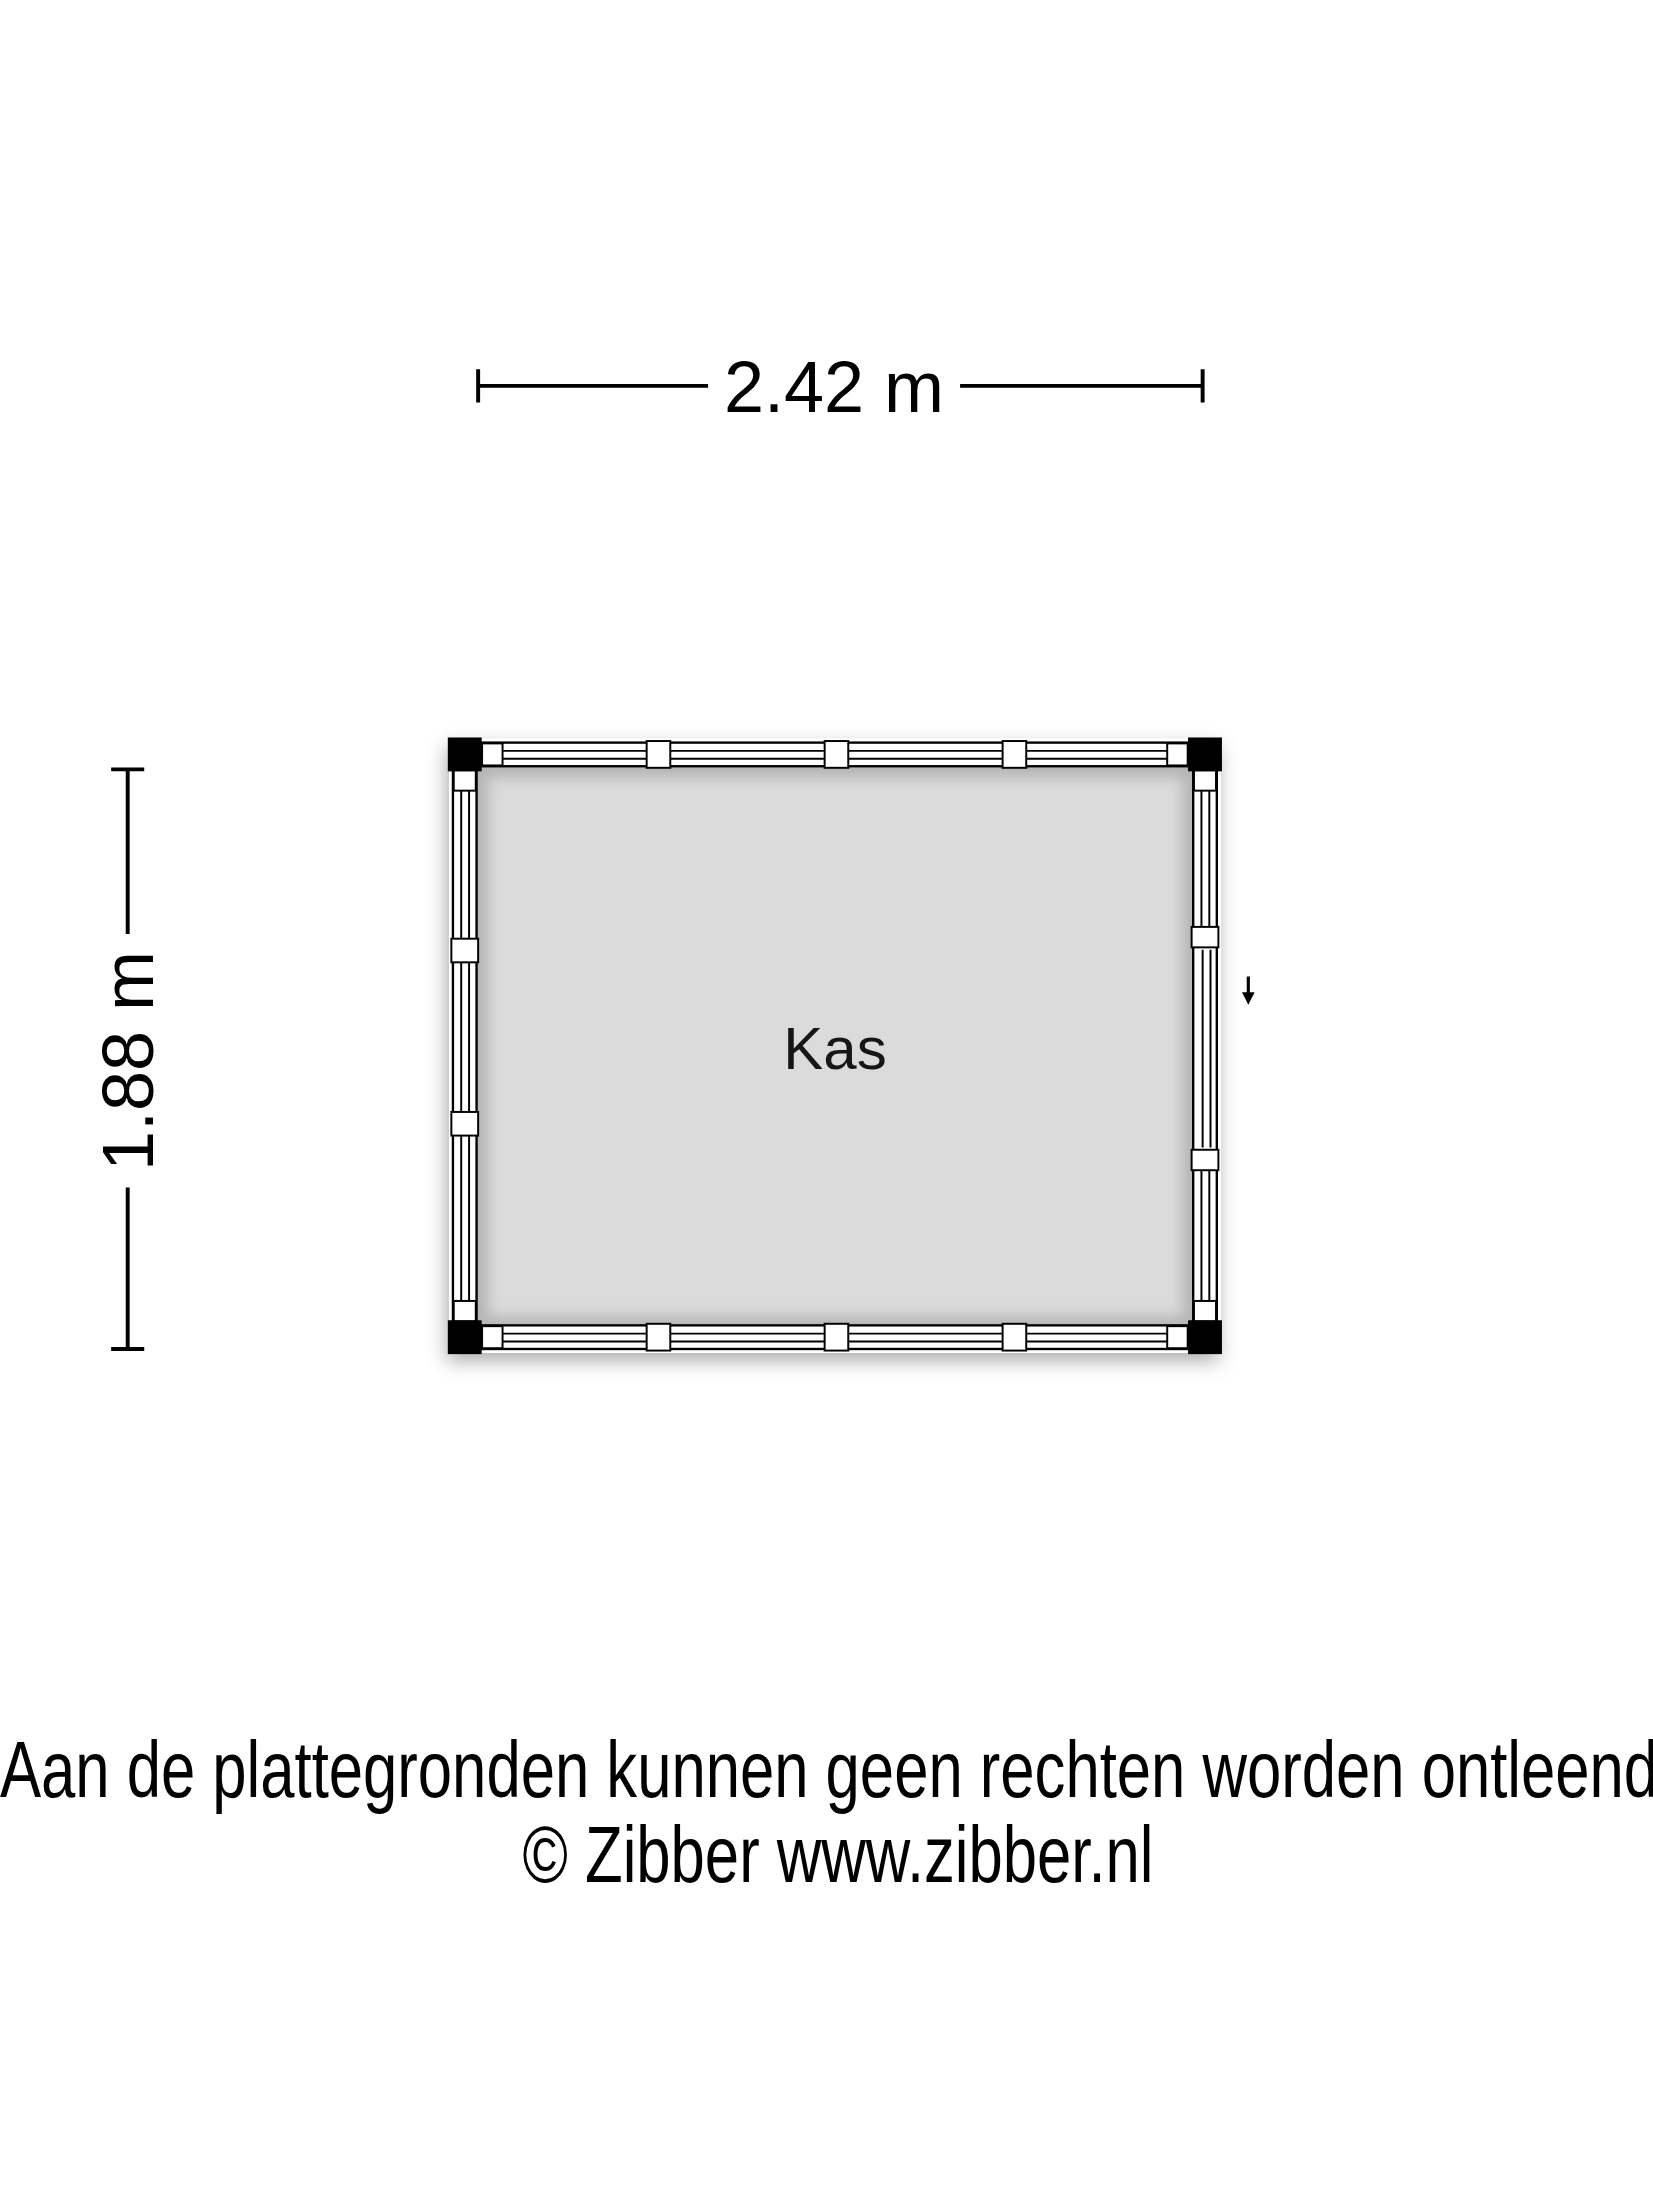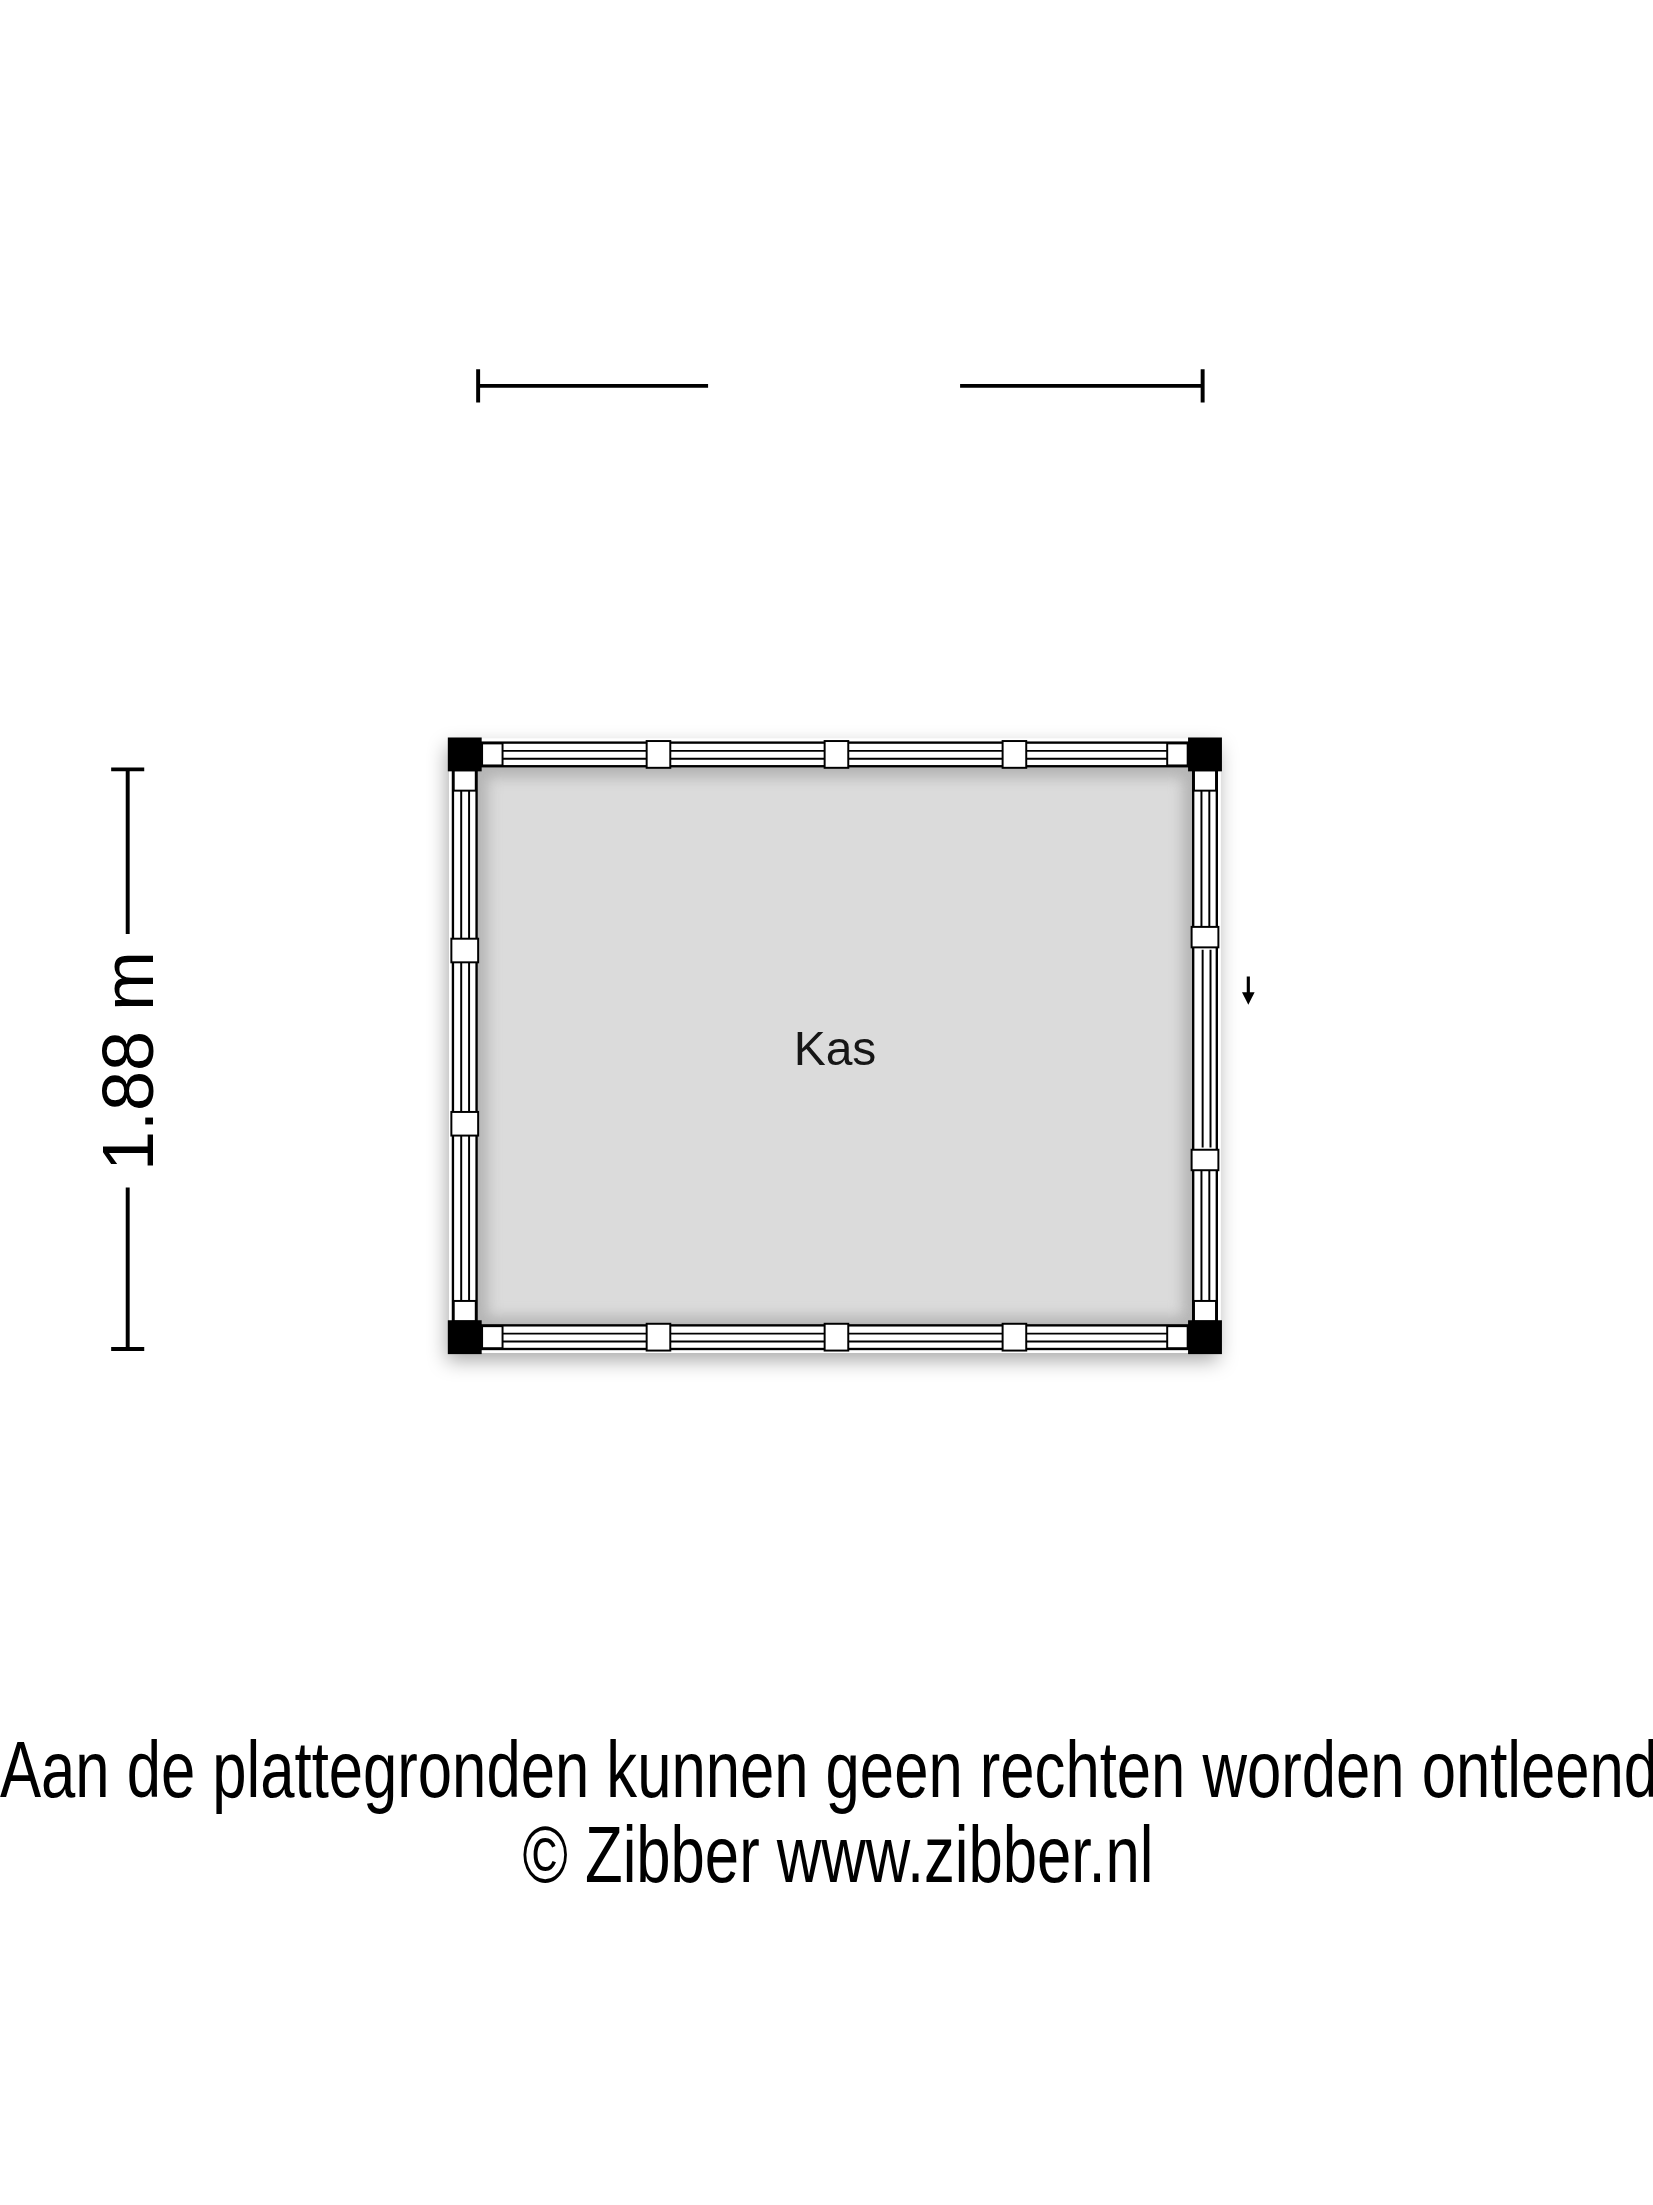--- a/index.html
+++ b/index.html
@@ -40,21 +40,21 @@
   }
   #dim-height-label{
     left:128px;
     top:1061px;
     font-size:72px;
     transform:translate(-50%,-50%) rotate(-90deg);
   }
   #room-label{
     left:835px;
     top:1049px;
-    font-size:48px;
+    font-size:60px;
     color:#161616;
   }
   .footer-line{
     position:absolute;
     transform:translate(-50%,-50%) scaleX(0.78);
     white-space:nowrap;
     color:#000;
     line-height:1;
     font-size:79px;
   }
@@ -153,20 +153,21 @@
       <rect x="570" y="1678" width="40" height="40"></rect>
       <rect x="1510" y="1678" width="40" height="40"></rect>
     </g>
 
     <g>
       <path d="M1585 1240 V1262" stroke="#000" stroke-width="4" fill="none"></path>
       <polygon points="1577,1260 1593,1260 1585,1276" fill="#000" stroke="none"></polygon>
     </g>
   </svg>
 
+  <div class="label" id="dim-width-label">2.42 m</div>
 
   <div class="label" id="dim-height-label">1.88 m</div>
 
   <div class="label" id="room-label">Kas</div>
 
   <div class="footer-line" id="disclaimer-line">Aan de plattegronden kunnen geen rechten worden ontleend</div>
 
   <div class="footer-line" id="copyright-line">© Zibber www.zibber.nl</div>
 
 </div>

